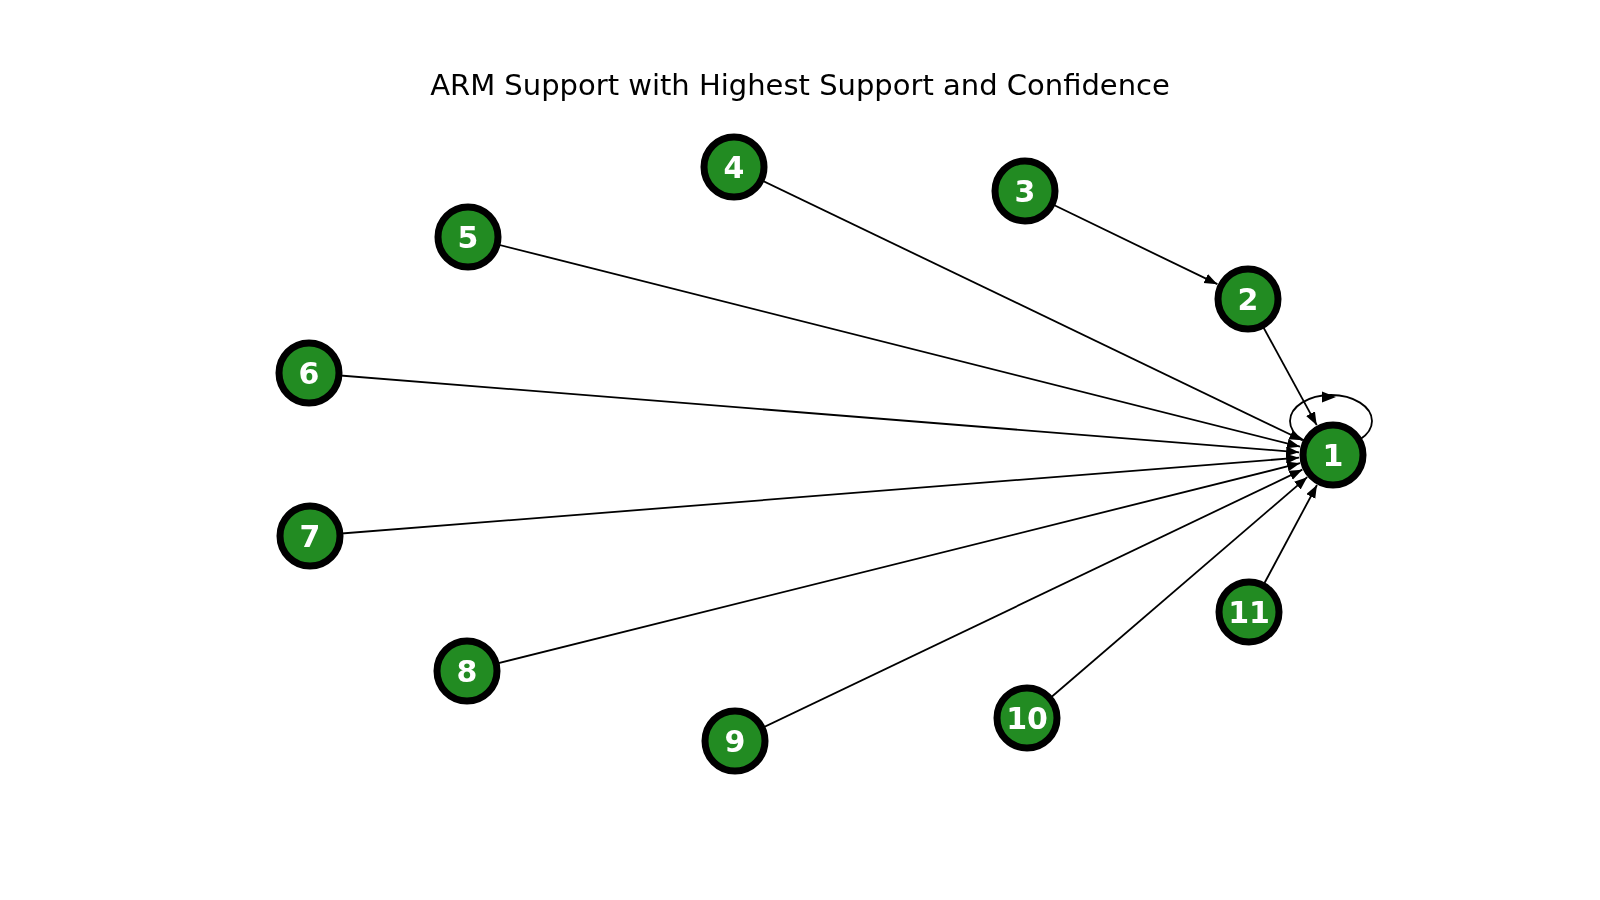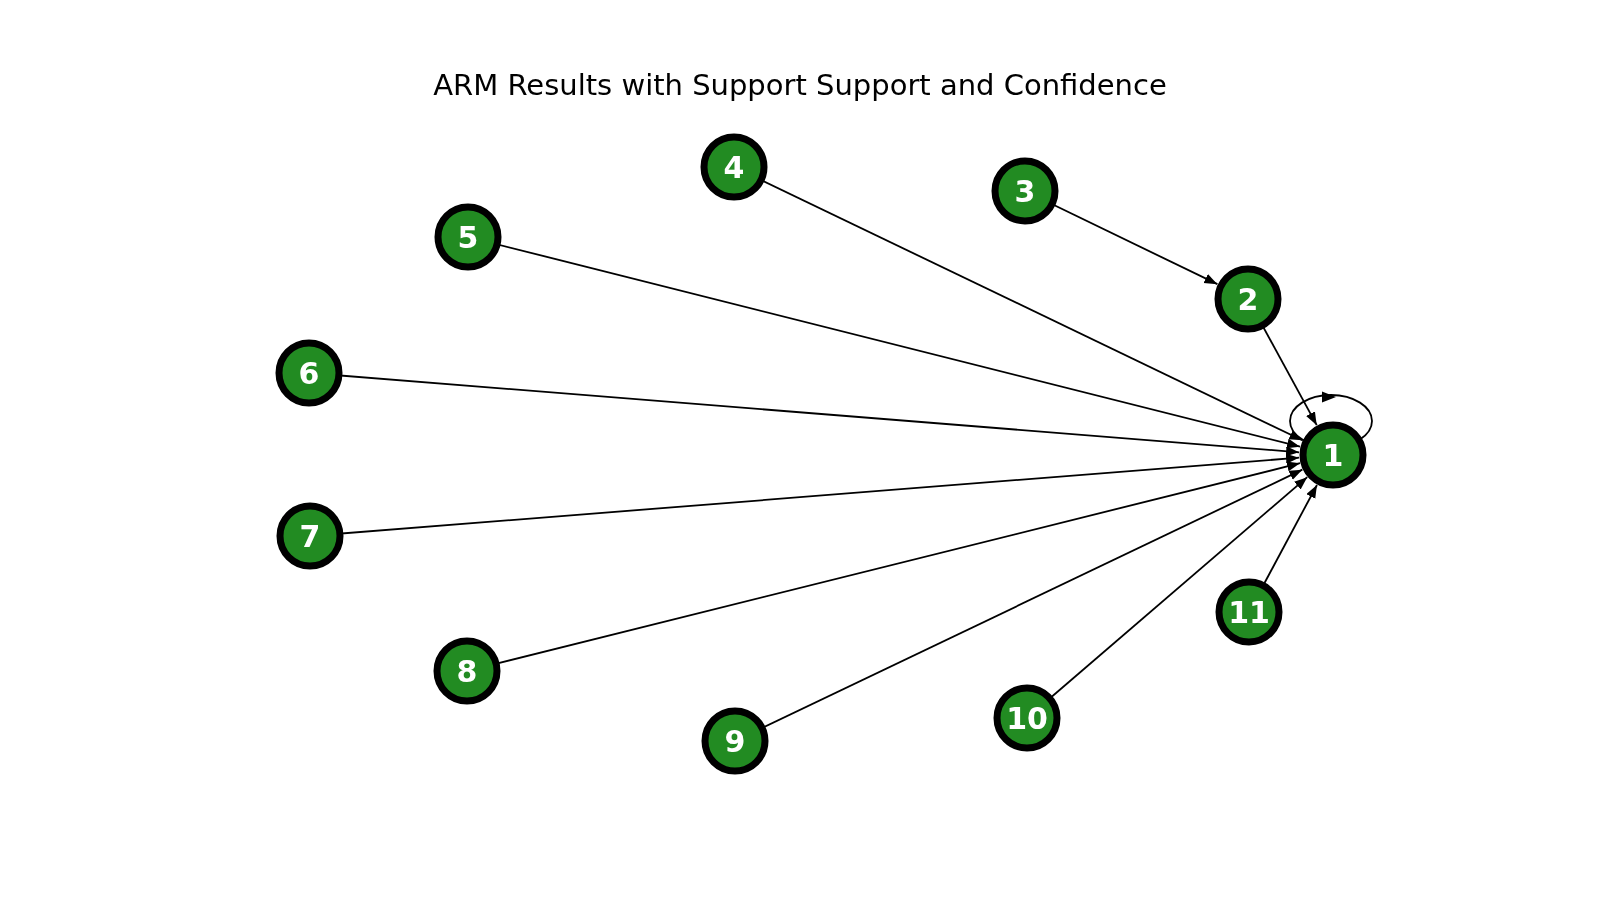--- a/index.html
+++ b/index.html
@@ -37,21 +37,21 @@
     font-family: "DejaVu Sans", "Liberation Sans", sans-serif;
     font-weight: bold;
     font-size: 30px;
     fill: #ffffff;
   }
 </style>
 </head>
 <body>
 
 <div class="figure">
-  <div class="figure-title">ARM Results with Support Support and Confidence</div>
+  <div class="figure-title">ARM Support with Highest Support and Confidence</div>
   <svg class="graph-canvas" width="1600" height="900" viewBox="0 0 1600 900">
       <defs>
         <marker id="arrowhead" markerUnits="userSpaceOnUse" markerWidth="14" markerHeight="11" refX="13" refY="5" orient="auto">
           <path d="M0,0 L13,5 L0,10 z" fill="#000000"></path>
         </marker>
       </defs>
       <g>
         <line x1="1025" y1="191" x2="1217.399793860653" y2="284.1801692239934" stroke="#000000" stroke-width="1.8" marker-end="url(#arrowhead)"></line>
         <line x1="1248" y1="299" x2="1316.7324382053189" y2="425.1442395297619" stroke="#000000" stroke-width="1.8" marker-end="url(#arrowhead)"></line>
         <line x1="734" y1="167" x2="1302.3578017429015" y2="440.2671901535153" stroke="#000000" stroke-width="1.8" marker-end="url(#arrowhead)"></line>

